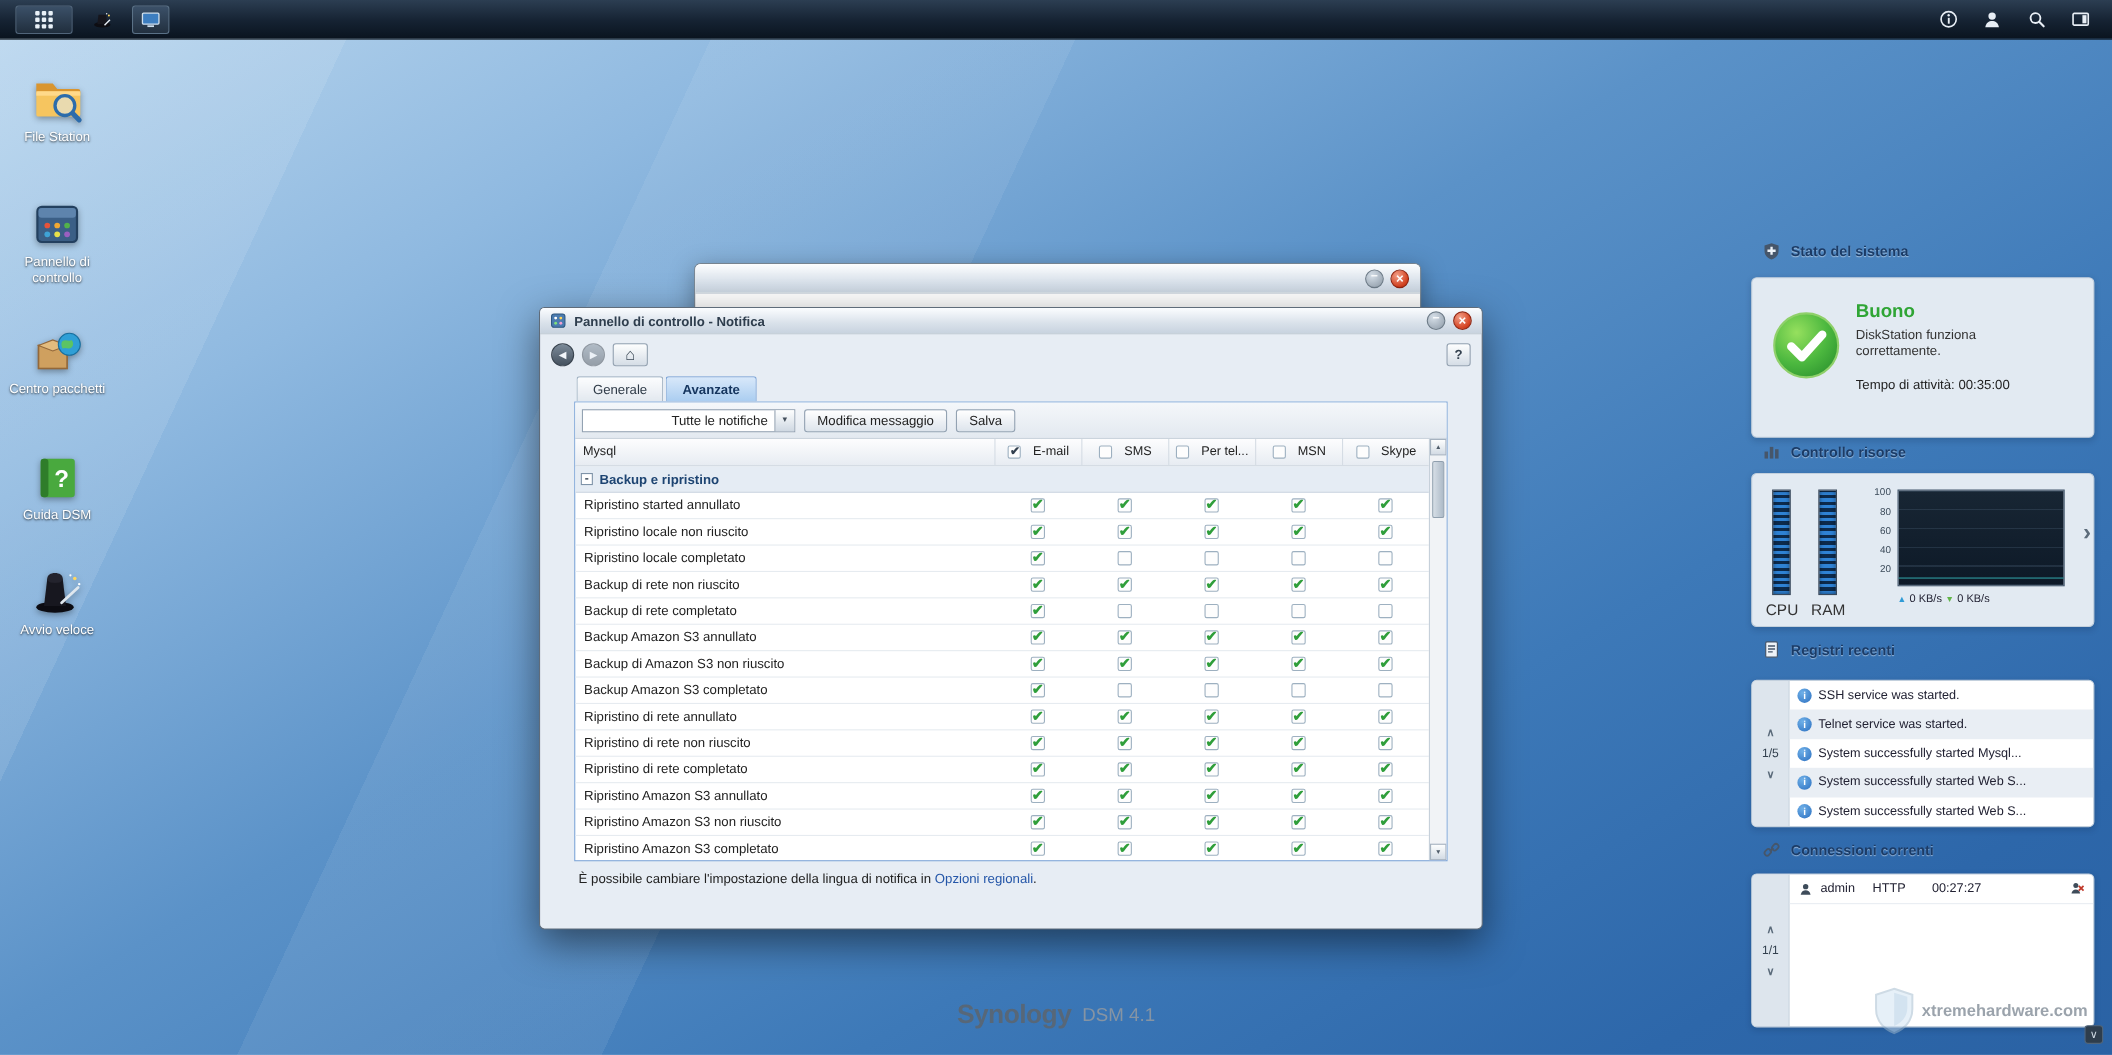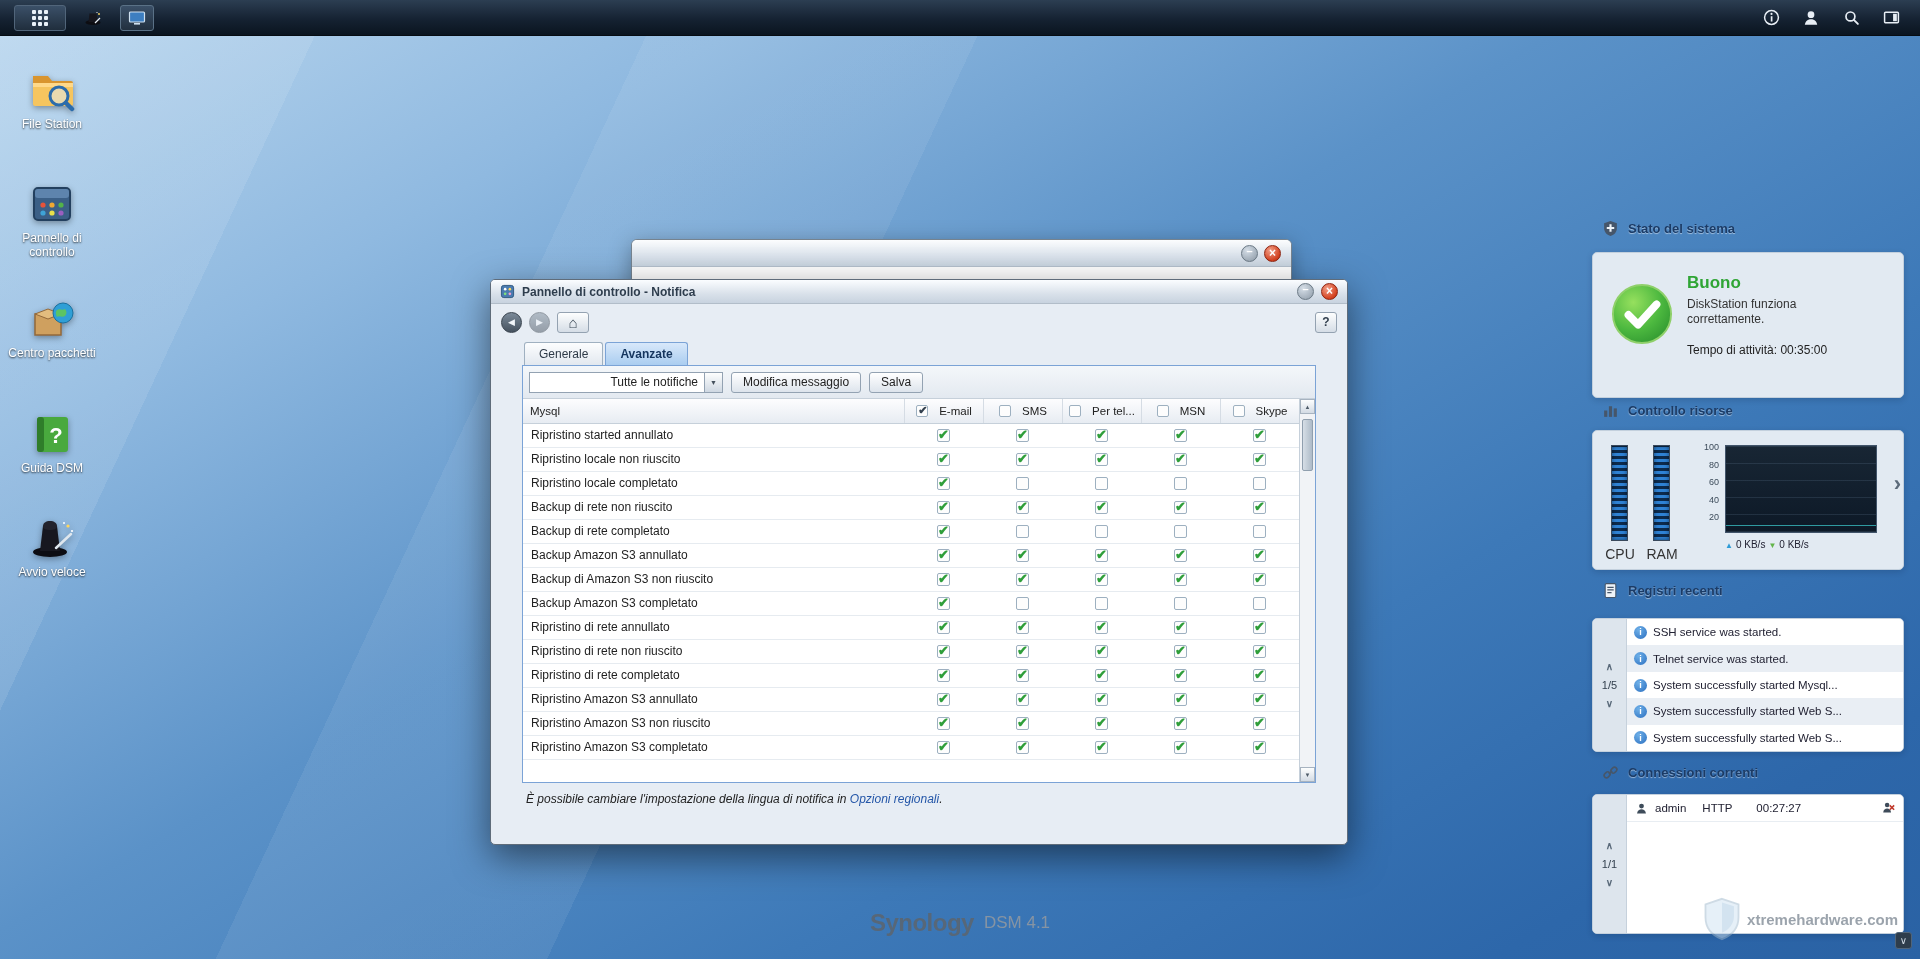--- a/index.html
+++ b/index.html
@@ -88,21 +88,21 @@
   .chk{width:13px;height:13px;border:1px solid #9db0c0;background:#fdfdfd;border-radius:2px;position:relative;display:inline-block;cursor:pointer;}
   .chk.checked::after{content:"✔";position:absolute;left:0px;top:-3px;font-size:13px;color:#2f9e3a;font-weight:bold;}
   .chk.hchk{width:12px;height:12px;}
   .chk.hchk.checked::after{font-size:11px;color:#33404e;top:-2px;left:1px;}
   .vscroll{width:16px;border-left:1px solid #c6d0da;background:#f1f3f6;position:relative;flex:none;}
   .sc-up,.sc-dn{position:absolute;left:0;width:15px;height:15px;background:linear-gradient(#fdfefe,#d3dbe4);
     border:1px solid #a7b3c0;display:flex;align-items:center;justify-content:center;font-size:6px;color:#4e5b68;cursor:pointer;}
   .sc-up{top:0;} .sc-dn{bottom:0;}
   .sc-thumb{position:absolute;left:2px;top:20px;width:11px;height:52px;border:1px solid #909fae;border-radius:2px;
     background:linear-gradient(90deg,#d6dee6,#aebbc8);cursor:pointer;}
-  .dlg-footer{margin:9px 0 0 35px;font-size:12px;color:#222;font-style:italic;}
+  .dlg-footer{margin:9px 0 0 35px;font-size:12px;color:#222;}
   .dlg-footer a{color:#2456a8;text-decoration:none;cursor:pointer;}
 
   
   .widgets{position:absolute;left:1592px;top:218px;width:318px;height:741px;z-index:8;}
   .wsec{position:absolute;left:0;width:100%;display:flex;gap:9px;align-items:center;padding-left:10px;
     font-size:13px;font-weight:bold;color:#1b3b66;text-shadow:0 1px 1px rgba(255,255,255,.5);}
   .wicon{width:17px;height:17px;flex:none;display:flex;}
   .wbox{position:absolute;left:0;width:312px;background:#e2eaf2;border:1px solid #c3d0dd;border-radius:5px;
     box-shadow:0 2px 6px rgba(0,20,50,.18);overflow:hidden;}
   .status{display:flex;gap:14px;padding:16px 12px 10px 18px;}
@@ -337,20 +337,24 @@
             </span>
           <span class="th-col">
               <span class="chk hchk unchecked"></span>
               <span>MSN</span>
             </span>
           <span class="th-col">
               <span class="chk hchk unchecked"></span>
               <span>Skype</span>
             </span>
         </div>
+        <div class="grow">
+          <span class="expander"></span>
+          <span class="grow-lbl">Backup e ripristino</span>
+        </div>
         <div class="trow">
             <span class="td-ev">Ripristino started annullato</span>
             <span class="td-cb">
               <span class="chk checked"></span>
             </span>
             <span class="td-cb">
               <span class="chk checked"></span>
             </span>
             <span class="td-cb">
               <span class="chk checked"></span>

